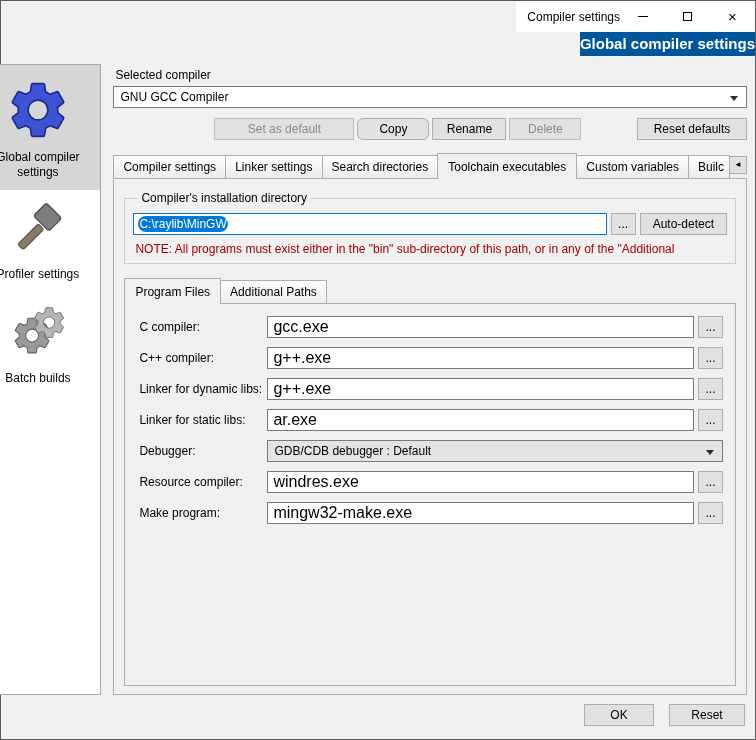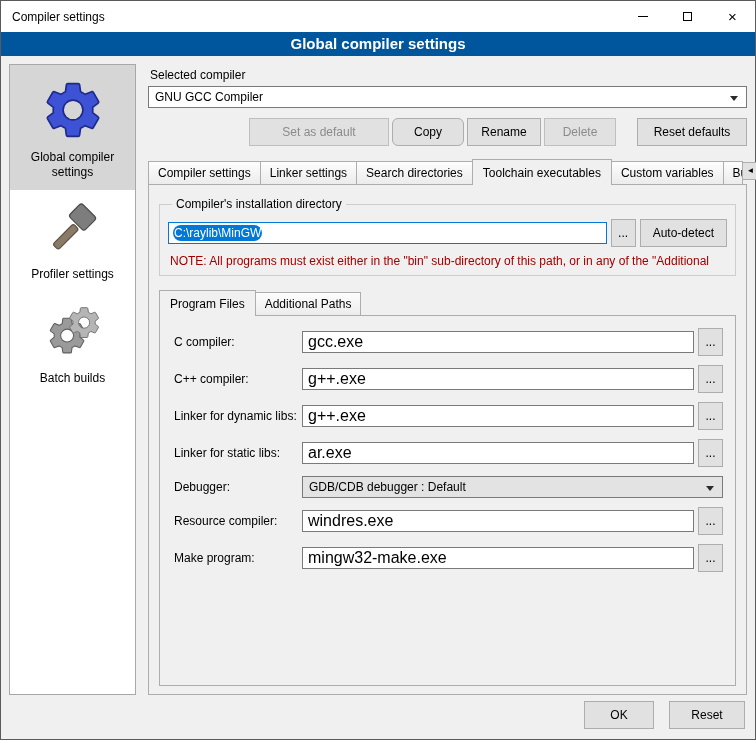--- a/index.html
+++ b/index.html
@@ -6,20 +6,21 @@
   html,body { background:#cfcfcf; }
   body { font-family: "Liberation Sans", sans-serif; font-size: 12px; color:#000; }
 
   .window {
     width: 756px; height: 740px;
     background: #f0f0f0;
     border: 1px solid #5a5a5a;
     display: flex; flex-direction: column;
     position: relative;
     margin: 0 auto;
+    align-items: flex-end;
   }
 
   
   .titlebar {
     height: 31px; background: #ffffff;
     display: flex; align-items: center;
     flex: 0 0 auto;
   }
   .titlebar .title { padding-left: 11px; font-size: 12px; }
   .win-controls { margin-left: auto; display: flex; height: 100%; }
@@ -65,21 +66,21 @@
   }
   .combo.gray { background: #e3e3e3; }
   .chev {
     position: absolute; right: 8px; top: 9px;
     width: 0; height: 0;
     border-left: 4px solid transparent; border-right: 4px solid transparent;
     border-top: 5px solid #2b2b2b;
   }
 
   .btn {
-    height: 28px; background: #e1e1e1; border: 1px solid #adadad;
+    height: 22px; background: #e1e1e1; border: 1px solid #adadad;
     font-family: "Liberation Sans", sans-serif; font-size: 12px;
     padding: 0 12px; cursor: default; color: #000;
   }
   .btn.disabled { color: #8b8b8b; border-color: #bfbfbf; }
   .btn.small { width: 25px; padding: 0; flex: 0 0 auto; }
 
   .btn-row { display: flex; gap: 3px; margin-top: 10px; align-items: center; }
   .btn-row .spacer-left { width: 98px; }
   .btn-row .push { margin-left: auto; }
 

